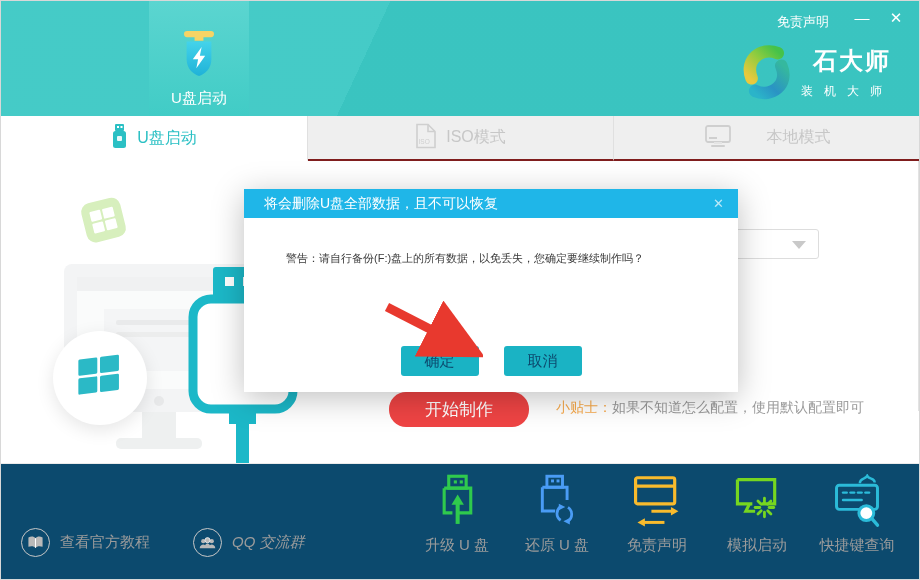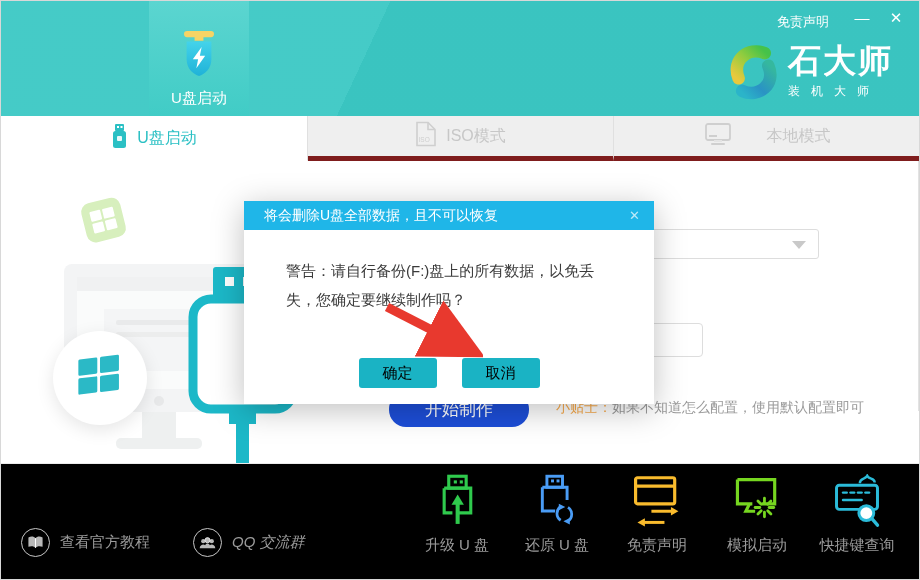--- a/index.html
+++ b/index.html
@@ -14,65 +14,65 @@
       background:linear-gradient(115deg, rgba(255,255,255,0.05) 0 40%, rgba(0,0,0,0.02) 40% 100%); }
   .nav-item { position:absolute; top:0; width:100px; height:115px; display:flex; flex-direction:column;
       align-items:center; justify-content:flex-start; padding-top:30px; cursor:pointer; }
   .nav-item.active { background:linear-gradient(180deg,#5bd5d0,#41ccc6); }
   .nav-item .nav-label { margin-top:8px; color:#fff; font-size:15px; }
   .win-text { position:absolute; top:12px; color:#fff; font-size:13px; cursor:pointer; }
   .win-btn { position:absolute; top:6px; color:#fff; font-size:15px; cursor:pointer; width:22px;
       text-align:center; line-height:22px; }
   .brand { position:absolute; right:28px; top:42px; display:flex; align-items:flex-start; }
   .brand-text { margin-left:8px; color:#fff; }
-  .brand-name { font-size:33px; font-weight:bold; letter-spacing:2px; line-height:36px; }
+  .brand-name { font-size:24px; font-weight:bold; letter-spacing:2px; line-height:36px;margin-left:12px; }
   .brand-sub { font-size:12px; letter-spacing:11px; margin-top:4px; white-space:nowrap; }
 
   
   .tabs { position:absolute; left:0; top:115px; width:920px; height:45px; display:flex; background:#efefef; }
   .tab { display:flex; align-items:center; justify-content:center; gap:9px; cursor:pointer;
-      border-right:1px solid #e0e0e0; border-bottom:5px solid #7f1d1d; background:#efefef;
+      border-right:1px solid #e0e0e0; border-bottom:2px solid #7f1d1d; background:#efefef;
       color:#c7c7c7; font-size:16px; }
   .tab:last-child { border-right:none; }
   .tab.active { background:#fff; color:#2bc0c4; border-bottom:1px solid #fff; }
   .tab1 { width:307px; } .tab2 { width:306px; } .tab3 { width:307px;gap:36px; }
 
   
   .content { position:absolute; left:0; top:160px; width:920px; height:302px; background:#fff; }
   .illus { position:absolute; }
   .win-circle { position:absolute; left:52px; top:170px; width:94px; height:94px; border-radius:50%;
       background:#fff; box-shadow:0 5px 18px rgba(0,0,0,0.10); display:flex; align-items:center; justify-content:center; }
   .green-tile { position:absolute; left:82px; top:38px; transform:rotate(-14deg); }
   .dropdown { position:absolute; left:380px; top:68px; width:438px; height:30px; border:1px solid #ddd;
       border-radius:3px; background:#fff; cursor:pointer; z-index:2; }
   .dropdown .caret { position:absolute; right:12px; top:11px; width:0; height:0;
       border-left:7px solid transparent; border-right:7px solid transparent; border-top:8px solid #c9c9c9; }
   .mini-input { position:absolute; left:560px; top:162px; width:142px; height:34px; border:1px solid #ddd;
       border-radius:4px; background:#fff; z-index:2; }
   .start-btn { position:absolute; left:388px; top:231px; width:140px; height:35px; border:none;
-      border-radius:17px; background:#1d4ed8; color:#fff; font-size:17px; cursor:pointer; z-index:3;
+      border-radius:17px; background:#ef4444; color:#fff; font-size:17px; cursor:pointer; z-index:3;
       font-family:inherit; }
   .tip { position:absolute; left:555px; top:238px; font-size:14px; color:#9a9a9a; z-index:3; white-space:nowrap; }
   .tip .tip-label { color:#f7a94a; }
   .edge-line { position:absolute; right:2px; top:0; width:1px; height:250px; background:#e3e3e3; }
 
   
-  .dialog { position:absolute; left:243px; top:200px; width:410px; height:203px; background:#fff; z-index:10;
+  .dialog { position:absolute; left:243px; top:188px; width:494px; height:203px; background:#fff; z-index:10;
       box-shadow:0 6px 30px rgba(0,0,0,0.25); }
   .dialog-header { height:29px; background:#1fb6e8; display:flex; align-items:center; padding:0 14px 0 20px; }
   .dialog-title { color:#fff; font-size:14px; flex:1; }
   .dialog-close { color:rgba(255,255,255,0.7); font-size:13px; cursor:pointer; }
-  .dialog-msg { padding:26px 42px 0 42px; color:#3b3b3b; font-size:15px; line-height:29px; }
+  .dialog-msg { padding:26px 42px 0 42px; color:#3b3b3b; font-size:11px; line-height:29px; }
   .dialog-btns { position:absolute; left:0; top:157px; width:100%; display:flex; justify-content:center; gap:25px; }
-  .dlg-btn { width:78px; height:30px; border:none; border-radius:3px; background:#1ab3c4; color:#000000;
+  .dlg-btn { width:78px; height:30px; border:none; border-radius:3px; background:#1ab3c4; color:#0c4a6e;
       font-size:15px; cursor:pointer; font-family:inherit; }
   .arrow-svg { position:absolute; left:378px; top:298px; z-index:20; pointer-events:none; }
 
   
-  .footer { position:absolute; left:0; top:462px; width:920px; height:118px; background:#000000;
+  .footer { position:absolute; left:0; top:462px; width:920px; height:118px; background:#0c4a6e;
       border-top:1px solid #ebebeb; }
   .flink { position:absolute; display:flex; align-items:center; gap:10px; cursor:pointer; top:64px; }
   .flink .circ { width:29px; height:29px; border:1px solid #c6c6c6; border-radius:50%;
       display:flex; align-items:center; justify-content:center; }
   .flink .flabel { color:#9b9b9b; font-size:15px; }
   .tools { position:absolute; left:390px; top:6px; width:516px; display:flex; justify-content:flex-end; }
   .tool { width:100px; display:flex; flex-direction:column; align-items:center; cursor:pointer; }
   .tool .ticon { height:58px; display:flex; align-items:flex-end; justify-content:center; }
   .tool .tlabel { margin-top:8px; color:#9b9b9b; font-size:15px; white-space:nowrap; }
 </style>

